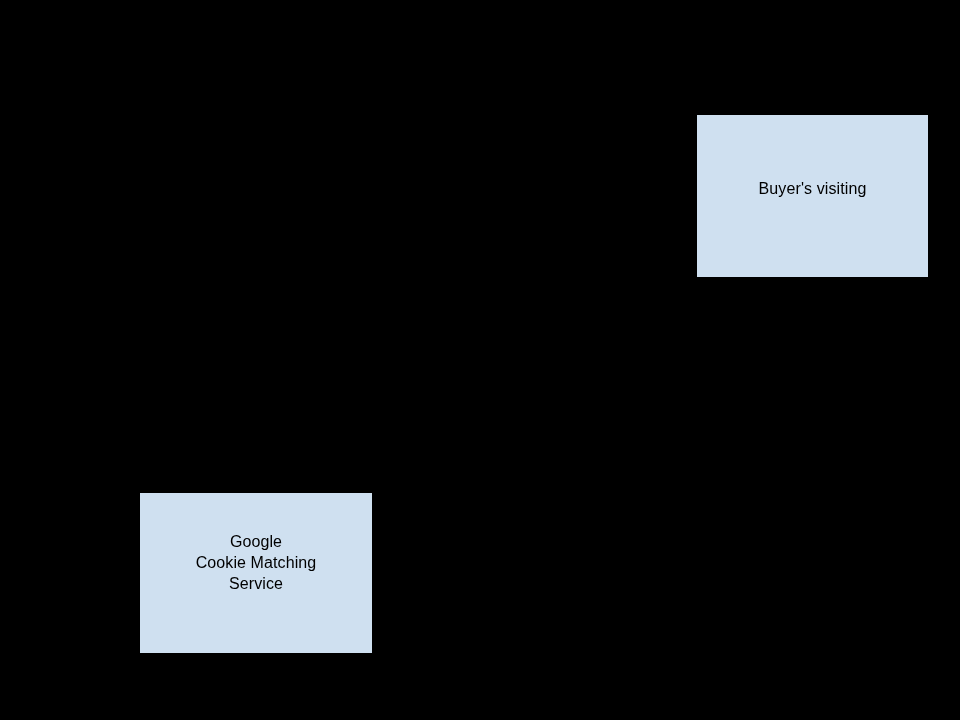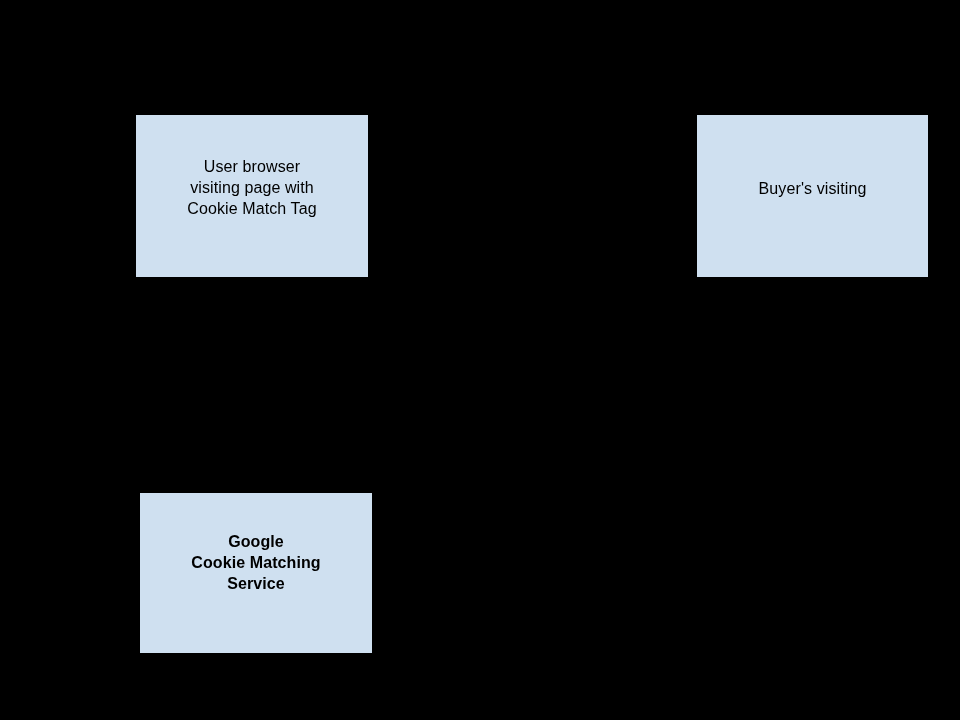--- a/index.html
+++ b/index.html
@@ -42,29 +42,24 @@
   
   #node-user-browser .node-label { transform: translateY(-9px); }
   #node-buyers-service .node-label { transform: translateY(-8px); }
   #node-google-cookie-matching .node-label { transform: translateY(-11px); }
 </style>
 </head>
 <body>
 
 <div id="diagram-canvas">
 
-  <div class="node-box" id="node-user-browser" style="left:136px; top:115px; width:232px; height:162px;">
-    <div class="node-label">User browser
-visiting page with
-Cookie Match Tag</div>
-  </div>
 
   <div class="node-box" id="node-buyers-service" style="left:697px; top:115px; width:231px; height:162px;">
     <div class="node-label">Buyer's visiting</div>
   </div>
 
-  <div class="node-box" id="node-google-cookie-matching" style="left:140px; top:493px; width:232px; height:160px;font-weight:bold;">
+  <div class="node-box" id="node-google-cookie-matching" style="left:140px; top:493px; width:232px; height:160px;">
     <div class="node-label">Google
 Cookie Matching
 Service</div>
   </div>
 
 </div>
 
 </body></html>

